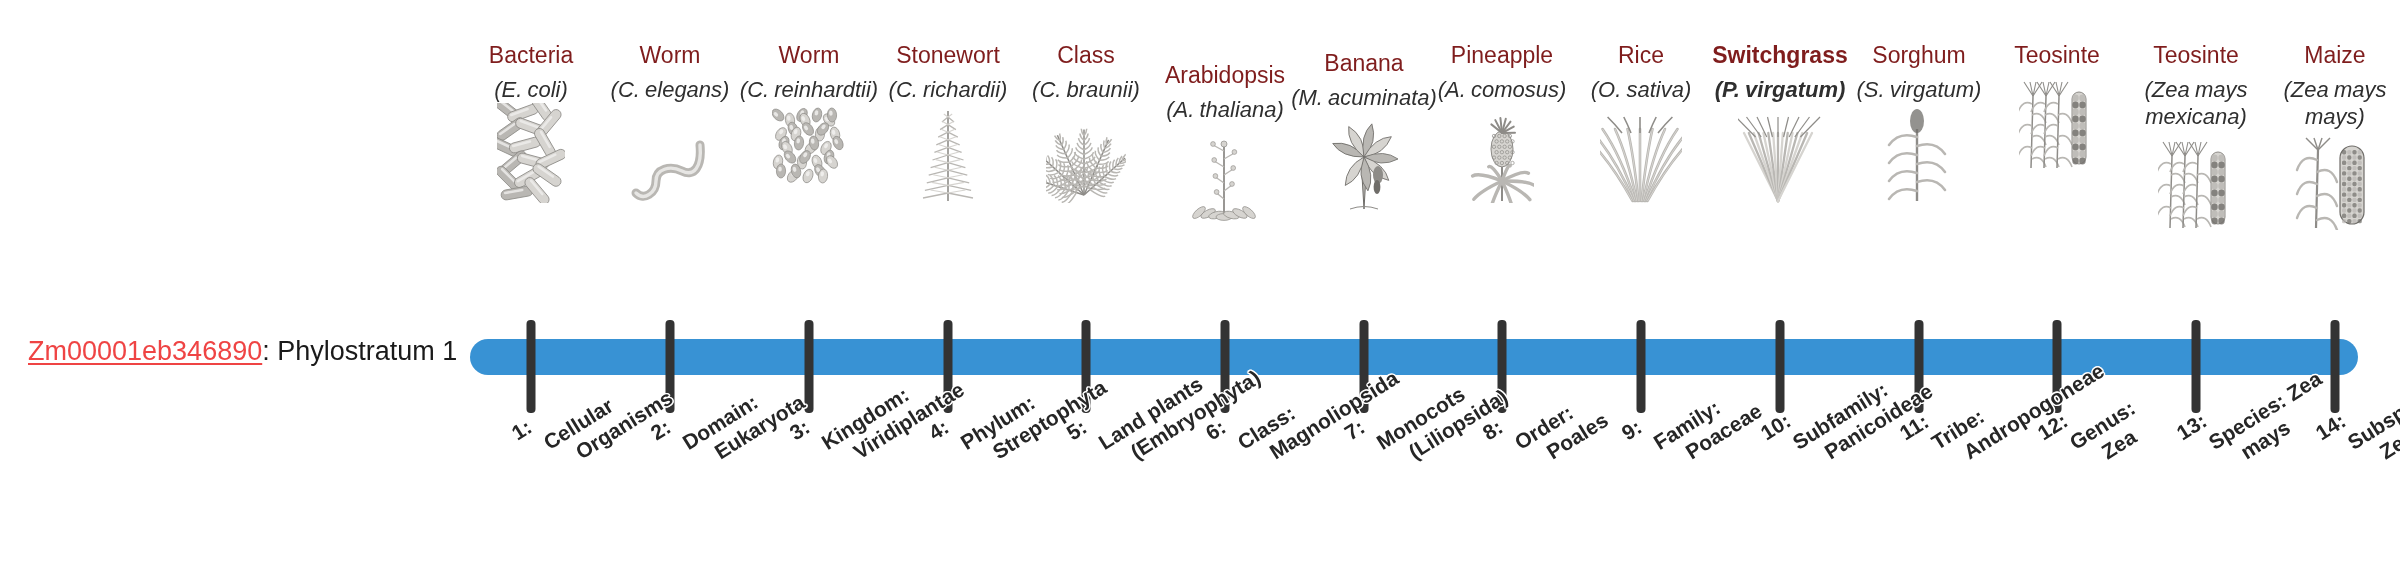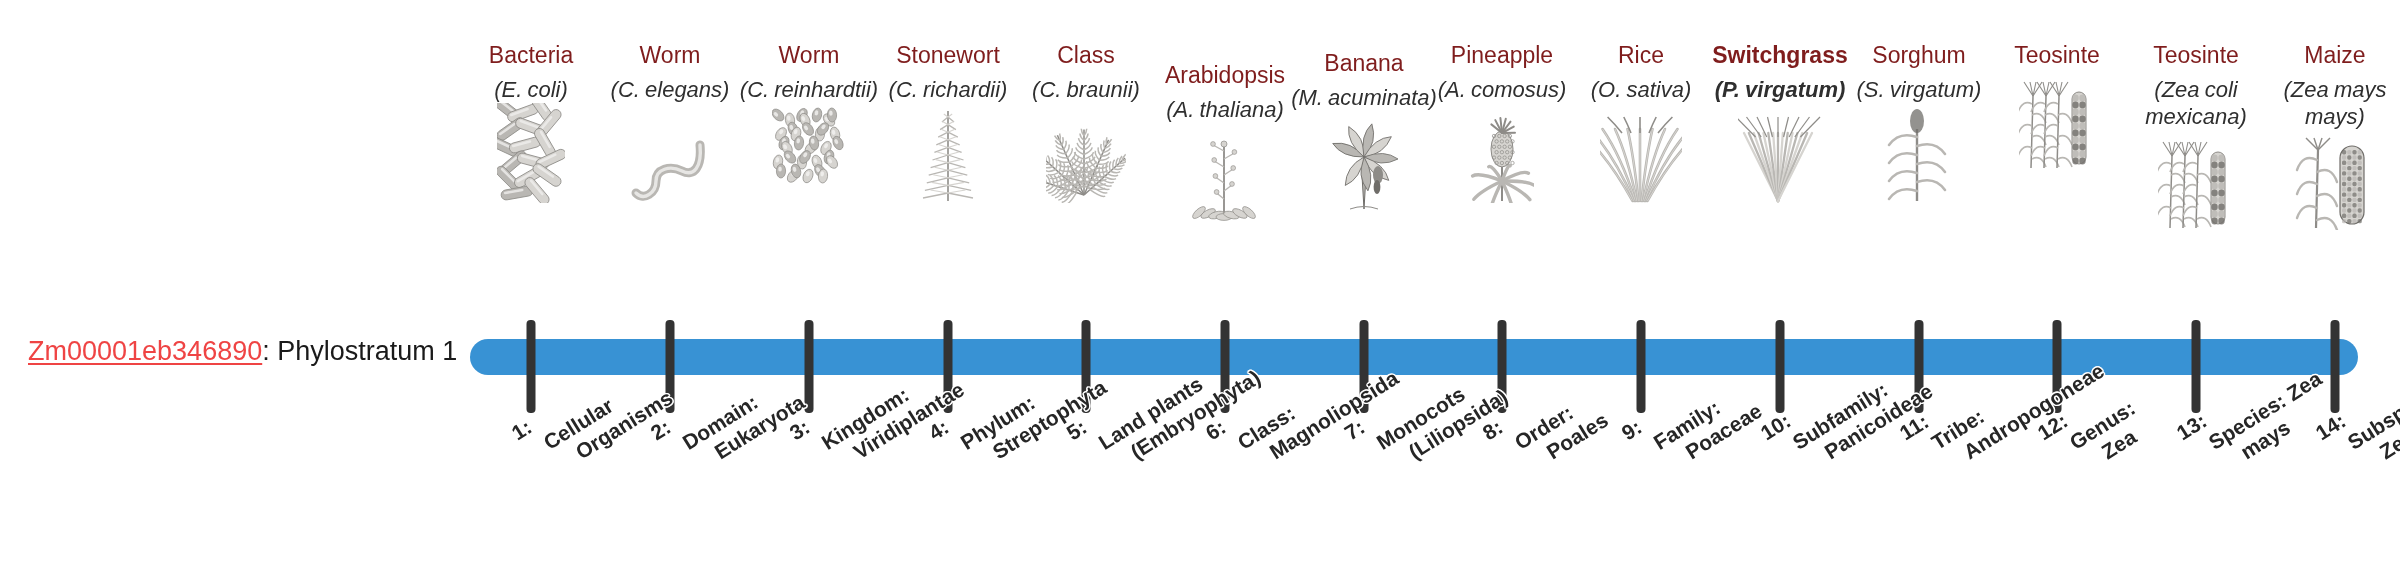--- a/index.html
+++ b/index.html
@@ -827,21 +827,21 @@
             <ellipse cx="-3.5" cy="80" rx="3.2" ry="3.4" fill="#b9b7b3" opacity="0.8"></ellipse>
             <ellipse cx="3.5" cy="80" rx="3.2" ry="3.4" fill="#b9b7b3" opacity="0.8"></ellipse>
             <ellipse cx="-3.5" cy="87" rx="3.2" ry="3.4" fill="#6f6d69" opacity="0.8"></ellipse>
             <ellipse cx="3.5" cy="87" rx="3.2" ry="3.4" fill="#6f6d69" opacity="0.8"></ellipse>
           </g>
         </svg>
       </div>
     </div>
     <div class="species-col" style="left: 2196px;">
       <div class="sp-common">Teosinte</div>
-      <div class="sp-sci">(Zea coli mexicana)</div>
+      <div class="sp-sci">(Zea mays mexicana)</div>
       <div class="sp-art">
         <svg width="76" height="96" viewBox="0 0 76 96">
           <line x1="12" y1="94" x2="14" y2="22" stroke="#8e8c88" stroke-width="1.5"></line>
           <path d="M13 30 q -9 -5 -14 8" stroke="#b9b7b3" stroke-width="1.6" fill="none"></path>
           <path d="M13 41 q 9 -5 14 8" stroke="#b9b7b3" stroke-width="1.6" fill="none"></path>
           <path d="M13 52 q -9 -5 -14 8" stroke="#b9b7b3" stroke-width="1.6" fill="none"></path>
           <path d="M13 63 q 9 -5 14 8" stroke="#b9b7b3" stroke-width="1.6" fill="none"></path>
           <path d="M13 74 q -9 -5 -14 8" stroke="#b9b7b3" stroke-width="1.6" fill="none"></path>
           <path d="M13 85 q 9 -5 14 8" stroke="#b9b7b3" stroke-width="1.6" fill="none"></path>
           <line x1="14" y1="22" x2="5" y2="8" stroke="#8e8c88" stroke-width="1.1"></line>

